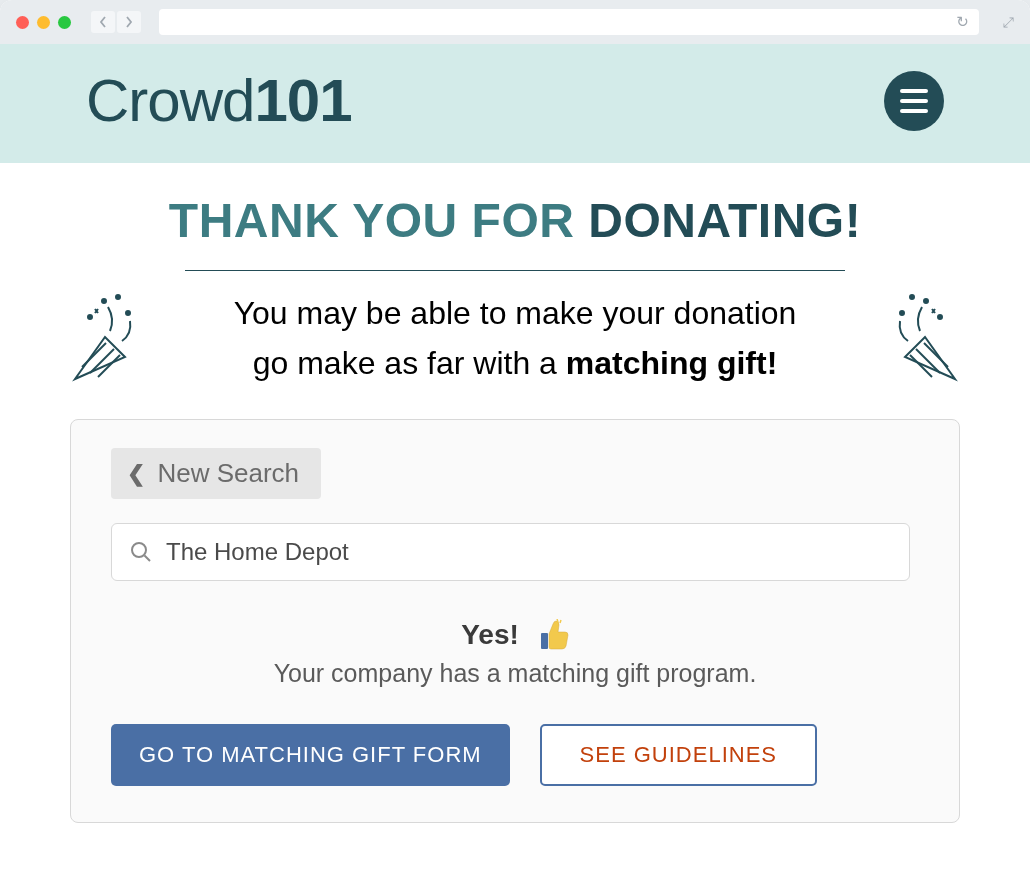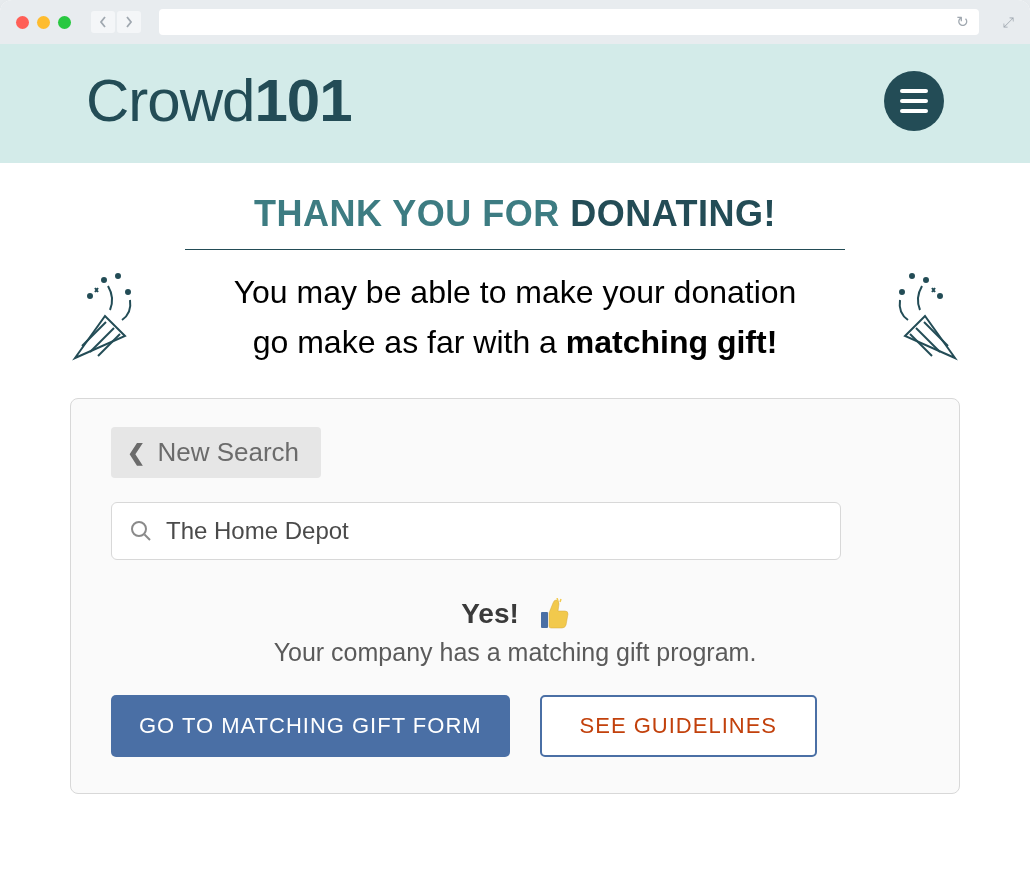--- a/index.html
+++ b/index.html
@@ -133,25 +133,25 @@
       background: white;
       border-radius: 2px;
     }
     
     .main-content {
       padding: 30px 50px 0;
       text-align: center;
     }
     
     .thank-you-title {
-      font-size: 36px;
+      font-size: 48px;
       font-weight: 700;
       letter-spacing: 0.5px;
       color: #3d7c82;
-      margin-bottom: 14px;
+      margin-bottom: 22px;
     }
     
     .thank-you-bold {
       color: #234c56;
       font-weight: 900;
     }
     
     .divider-line {
       width: 660px;
       height: 1px;
@@ -209,21 +209,21 @@
     }
     
     .search-input-wrapper {
       margin-top: 24px;
       display: flex;
       align-items: center;
       background: white;
       border: 1px solid #d8d8d8;
       border-radius: 6px;
       padding: 14px 18px;
-      width: 730px;
+      width: 799px;
     }
     
     .search-icon {
       color: #8a8a8a;
       margin-right: 14px;
     }
     
     .search-input {
       border: none;
       outline: none;
@@ -254,21 +254,21 @@
     
     .result-desc {
       font-size: 25px;
       color: #5a5a5a;
       margin-top: 8px;
     }
     
     .action-buttons {
       display: flex;
       gap: 30px;
-      margin-top: 28px;
+      margin-top: 36px;
       justify-content: flex-start;
     }
     
     .btn-primary {
       background: #4a6fa5;
       color: white;
       border: none;
       padding: 18px 28px;
       font-size: 22px;
       font-weight: 500;

